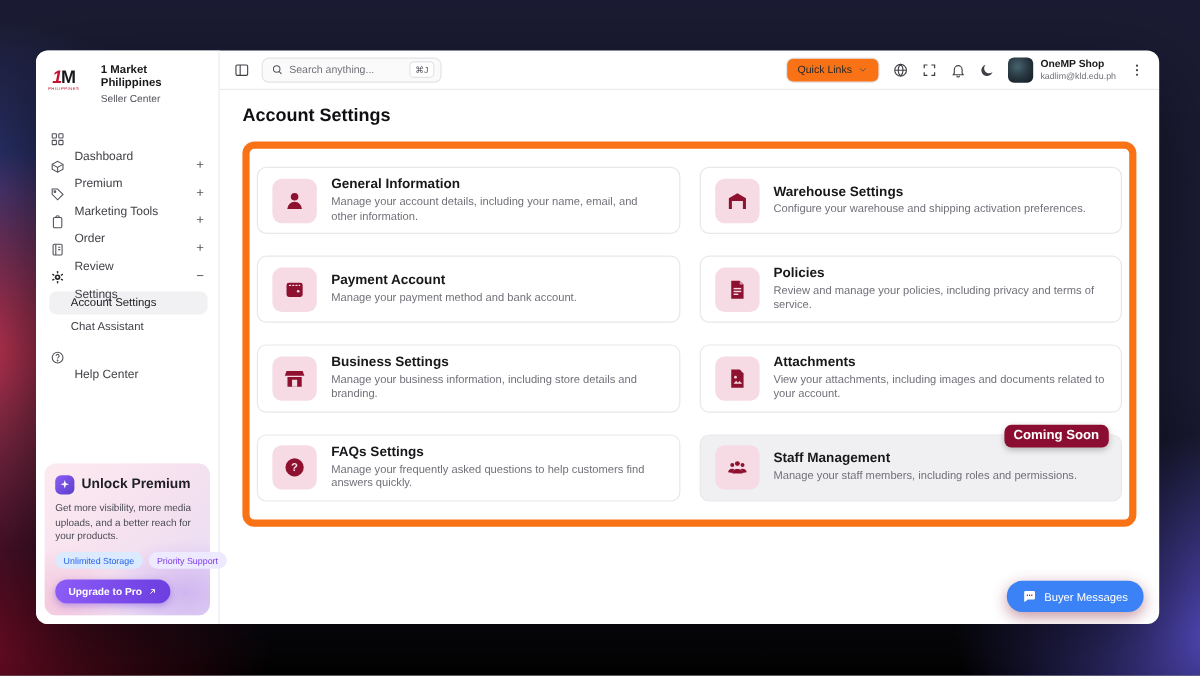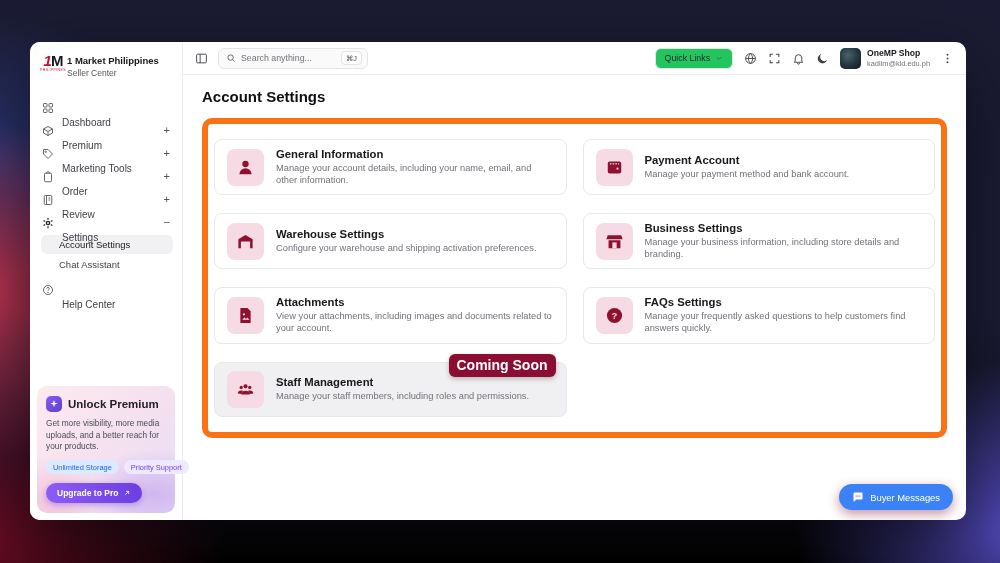--- a/index.html
+++ b/index.html
@@ -14,21 +14,21 @@
       radial-gradient(240px 200px at 0% 28%, rgba(64,84,196,.45), transparent 70%),
       linear-gradient(180deg, #1b1c33 0%, #1c1d36 55%, #141428 82%, #050507 97%, #000 100%);
   }
   .window {
     position:absolute; left:30px; top:42px; width:936px; height:478px;
     background:#fff; border-radius:10px; overflow:hidden; display:flex;
     box-shadow:0 24px 70px rgba(0,0,0,.55);
   }
   
   .sidebar { width:153px; flex:none; border-right:1px solid #ececee; display:flex; flex-direction:column; background:#fff; }
-  .brand { display:flex; align-items:center; gap:1px; padding:11px 10px 9px; }
+  .brand { display:flex; align-items:center; gap:18px; padding:11px 10px 9px; }
   .logo { width:26px; height:26px; flex:none; text-align:center; line-height:1; }
   .logo-row { font-weight:800; font-size:15px; letter-spacing:-1px; }
   .logo-1 { color:#c41230; font-style:italic; }
   .logo-m { color:#17171c; }
   .logo-cap { font-size:3.5px; color:#c41230; letter-spacing:.4px; margin-top:1px; }
   .brand-text .t { font-size:9.5px; font-weight:bold; color:#18181b; }
   .brand-text .s { font-size:8.5px; color:#52525b; margin-top:2px; }
   .nav { padding:8px 9px 0; flex:1; }
   .nav-item { display:flex; align-items:center; gap:8px; height:23px; font-size:10px; color:#3f3f46; cursor:pointer; border-radius:6px; padding:0 3px; }
   .nav-item svg { width:12px; height:12px; flex:none; color:#52525b; }
@@ -61,38 +61,38 @@
   .main { flex:1; display:flex; flex-direction:column; position:relative; min-width:0; }
   .topbar { height:33px; flex:none; border-bottom:1px solid #ececee; display:flex; align-items:center; gap:10px; padding:0 12px; }
   .icon-btn { display:grid; place-items:center; cursor:pointer; color:#3f3f46; background:none; border:none; }
   .icon-btn svg { width:13px; height:13px; }
   .searchbox { width:150px; height:21px; border:1px solid #e4e4e7; background:#fafafa; border-radius:6px; display:flex; align-items:center; gap:5px; padding:0 5px 0 7px; cursor:text; }
   .searchbox svg { width:10px; height:10px; color:#52525b; flex:none; }
   .searchbox input { flex:1; min-width:0; border:none; outline:none; background:transparent; font-size:8.8px; color:#27272a; font-family:inherit; }
   .searchbox input::placeholder { color:#71717a; }
   .kbd { font-size:7.3px; color:#52525b; border:1px solid #e4e4e7; background:#fff; border-radius:4px; padding:1.5px 4px; white-space:nowrap; }
   .topbar-right { margin-left:auto; display:flex; align-items:center; gap:11px; }
-  .quick-links { display:flex; align-items:center; gap:5px; height:21px; padding:0 9px; border:1px solid #e4e4e7; border-radius:6px; background:#22c55e; font-size:8.8px; color:#27272a; cursor:pointer; font-family:inherit; }
+  .quick-links { display:flex; align-items:center; gap:5px; height:21px; padding:0 9px; border:1px solid #e4e4e7; border-radius:6px; background:#f97316; font-size:8.8px; color:#27272a; cursor:pointer; font-family:inherit; }
   .quick-links svg { width:8px; height:8px; color:#52525b; }
   .user { display:flex; align-items:center; gap:6px; cursor:pointer; }
   .avatar { width:21px; height:21px; border-radius:5px; flex:none;
     background:radial-gradient(circle at 38% 35%, #47626e 0%, #24333c 55%, #101a20 100%); }
   .user-meta .n { font-size:8.6px; font-weight:bold; color:#18181b; }
   .user-meta .e { font-size:7.4px; color:#71717a; margin-top:1px; }
   
   .content { flex:1; padding:13px 19px; }
   .page-title { font-size:15px; font-weight:bold; color:#101014; }
   .cards-panel { margin-top:13px; border:6px solid #f97316; border-radius:10px; padding:15px 6px; display:grid; grid-template-columns:1fr 1fr; column-gap:16px; row-gap:18px; }
   .card { position:relative; border:1px solid #e8e8ea; border-radius:8px; background:#fff; padding:8px 12px; min-height:50px; display:flex; align-items:center; gap:12px; cursor:pointer; }
   .card.disabled { background:#f0f0f2; cursor:default; }
   .tile { width:37px; height:37px; border-radius:8px; background:#f6dbe4; color:#8e1230; display:grid; place-items:center; flex:none; }
   .tile svg { width:19px; height:19px; }
   .card-title { font-size:11.3px; font-weight:bold; color:#18181b; }
   .card-desc { font-size:9.3px; color:#71717a; margin-top:3px; line-height:1.25; }
-  .coming-soon { position:absolute; top:-9px; right:10px; background:#8b0e32; color:#fff; font-size:14px; font-weight:bold; padding:3.5px 8px; border-radius:6px; box-shadow:0 2px 5px rgba(0,0,0,.25); }
+  .coming-soon { position:absolute; top:-9px; right:10px; background:#8b0e32; color:#fff; font-size:11px; font-weight:bold; padding:3.5px 8px; border-radius:6px; box-shadow:0 2px 5px rgba(0,0,0,.25); }
   .buyer-btn { position:absolute; right:13px; bottom:10px; display:flex; align-items:center; gap:6px; border:none; cursor:pointer;
     background:#3b82f6; color:#fff; font-size:9.4px; padding:7px 13px; border-radius:999px; font-family:inherit; box-shadow:0 4px 12px rgba(125,16,47,.45); }
   .buyer-btn svg { width:12px; height:12px; }
 </style>
 </head>
 <body>
 
 <div class="window">
 
   <aside class="sidebar">
@@ -281,53 +281,70 @@
           </div>
           <div>
             <div class="card-title">General Information</div>
             <div class="card-desc">Manage your account details, including your name, email, and other information.</div>
           </div>
         </div>
 
         <div class="card">
           <div class="tile">
             <svg viewBox="0 0 24 24" fill="currentColor">
+                <path d="M3 20.5V9l9-5.2L21 9v11.5h-3.2V12H6.2v8.5z"></path>
+                <g fill="#f6dbe4">
+                  <rect x="7.4" y="13.2" width="9.2" height="1.5"></rect>
+                  <rect x="7.4" y="15.9" width="9.2" height="1.5"></rect>
+                  <rect x="7.4" y="18.6" width="9.2" height="1.5"></rect>
+                </g>
+              </svg>
+          </div>
+          <div>
+            <div class="card-title">Warehouse Settings</div>
+            <div class="card-desc">Configure your warehouse and shipping activation preferences.</div>
+          </div>
+        </div>
+
+        <div class="card">
+          <div class="tile">
+            <svg viewBox="0 0 24 24" fill="currentColor">
                 <path d="M3.5 7A2.5 2.5 0 016 4.5h12A2.5 2.5 0 0120.5 7v10a2.5 2.5 0 01-2.5 2.5H6A2.5 2.5 0 013.5 17z"></path>
                 <g fill="#f6dbe4">
                   <rect x="6" y="6.6" width="2.4" height="1.5" rx=".7"></rect>
                   <rect x="9.4" y="6.6" width="2.4" height="1.5" rx=".7"></rect>
                   <rect x="12.8" y="6.6" width="2.4" height="1.5" rx=".7"></rect>
                   <rect x="16.2" y="6.6" width="1.8" height="1.5" rx=".7"></rect>
                   <circle cx="15.8" cy="13.5" r="1.4"></circle>
                 </g>
               </svg>
           </div>
           <div>
             <div class="card-title">Payment Account</div>
             <div class="card-desc">Manage your payment method and bank account.</div>
           </div>
         </div>
 
         <div class="card">
           <div class="tile">
             <svg viewBox="0 0 24 24" fill="currentColor">
-                <path d="M3 20.5V9l9-5.2L21 9v11.5h-3.2V12H6.2v8.5z"></path>
+                <path d="M5.5 2.5h9l4 4v15h-13z"></path>
+                <path d="M14.5 2.5v4h4z" fill="#d898ab"></path>
                 <g fill="#f6dbe4">
-                  <rect x="7.4" y="13.2" width="9.2" height="1.5"></rect>
-                  <rect x="7.4" y="15.9" width="9.2" height="1.5"></rect>
-                  <rect x="7.4" y="18.6" width="9.2" height="1.5"></rect>
+                  <rect x="8" y="10" width="8" height="1.5"></rect>
+                  <rect x="8" y="13" width="8" height="1.5"></rect>
+                  <rect x="8" y="16" width="5" height="1.5"></rect>
                 </g>
               </svg>
           </div>
           <div>
-            <div class="card-title">Warehouse Settings</div>
-            <div class="card-desc">Configure your warehouse and shipping activation preferences.</div>
-          </div>
-        </div>
-
+            <div class="card-title">Policies</div>
+            <div class="card-desc">Review and manage your policies, including privacy and terms of service.</div>
+          </div>
+        </div>
 
         <div class="card">
           <div class="tile">
             <svg viewBox="0 0 24 24" fill="currentColor">
                 <path d="M3.5 4h17l1.8 5H1.7z"></path>
                 <path d="M4.5 10.3h15v10.2h-15z"></path>
                 <rect x="9.3" y="13.2" width="5.4" height="7.3" fill="#f6dbe4"></rect>
               </svg>
           </div>
           <div>

